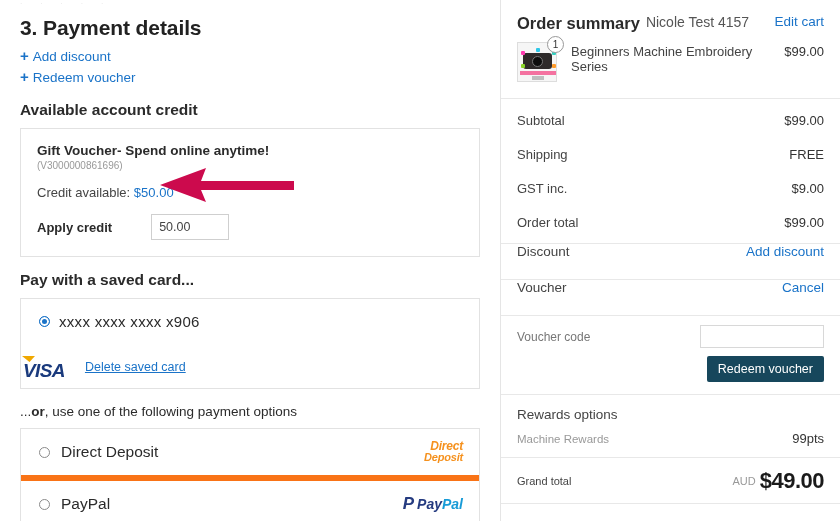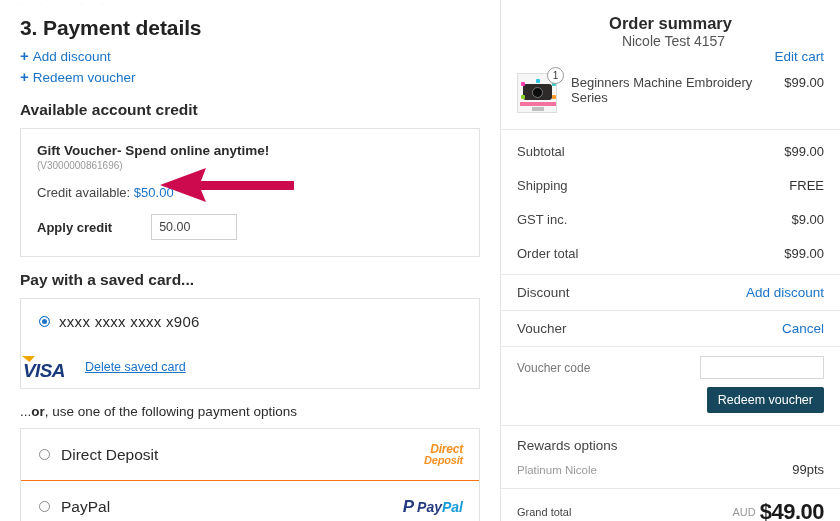--- a/index.html
+++ b/index.html
@@ -62,21 +62,21 @@
 
   
   #voucher-card { padding: 14px 16px 16px 16px; position: relative; }
   .v-title { font-size: 13.5px; font-weight: bold; color: #2b2b2b; }
   .v-code { font-size: 10px; color: #999; margin-top: 2px; }
   .v-credit { font-size: 13px; color: #444; margin-top: 14px; }
   .v-credit a { color: #1a73c8; text-decoration: none; }
   .v-apply-row { display: flex; align-items: center; margin-top: 14px; gap: 29px; }
   .v-apply-label { font-size: 13px; font-weight: bold; color: #2b2b2b; margin-right: 10px; }
   .v-apply-input {
-    width: 86px; height: 26px;
+    width: 78px; height: 26px;
     border: 1px solid #cfcfcf;
     background: #fff;
     font-size: 12.5px;
     color: #444;
     padding: 0 7px;
     font-family: "Liberation Sans", sans-serif;
   }
 
   
   #saved-card-panel { padding: 14px 16px 12px 18px; position: relative; }
@@ -121,21 +121,21 @@
   }
 
   
   .or-line { font-size: 13.5px; color: #2b2b2b; margin: 15px 0 9px 0; }
   .or-line b { font-weight: bold; }
 
   .pay-opt {
     display: flex; align-items: center;
     height: 52px;
     padding: 0 16px 0 18px;
-    border-bottom: 1px solid #f97316;
+    border-bottom: 6px solid #f97316;
     position: relative;
   }
   .pay-opt:last-child { border-bottom: none; }
   .pay-opt .radio { margin-right: 11px; }
   .pay-label { font-size: 15.5px; color: #2b2b2b; }
 
   .dd-logo {
     font-style: italic; font-weight: bold;
     color: #f5911e; line-height: 11px;
     text-align: right; letter-spacing: -0.2px;
@@ -162,23 +162,22 @@
   
   #right-col {
     position: absolute; left: 500px; top: 0;
     width: 340px; height: 521px;
     background: #fff;
     border-left: 1px solid #e5e5e5;
     font-size: 13px;
   }
   .rblock { border-bottom: 1px solid #e8e8e8; padding: 0 16px; }
   .summary-head {
-    display: flex; align-items: center;
+    display: flex; align-items: flex-start;
     padding-top: 14px;
-    flex-direction: column;
   }
   .summary-head .st { font-size: 16.5px; font-weight: bold; color: #2b2b2b; }
   .summary-head .sc { font-size: 14px; color: #555; margin-left: 6px; }
   .summary-head .edit {
     margin-left: auto; font-size: 13.5px;
     color: #1a73c8; text-decoration: none;
   }
   .item-row { display: flex; align-items: flex-start; padding: 9px 0 16px 0; }
   .thumb-wrap { position: relative; width: 40px; flex: none; }
   .thumb {
@@ -225,21 +224,21 @@
 
   .tot-row {
     display: flex; align-items: center;
     height: 34px; font-size: 13px; color: #444;
   }
   .tot-row .lbl { flex: 1; }
   .tot-row .val { color: #333; }
   #totals-block { padding-top: 4px; padding-bottom: 4px; }
 
   .line-row {
-    display: flex; align-items: center;
+    display: flex; align-items: flex-start;
     height: 35px; font-size: 13.5px; color: #444;
   }
   .line-row .lbl { flex: 1; }
   .line-row a { color: #1a73c8; text-decoration: none; font-size: 13.5px; }
 
   #voucher-form { padding-top: 9px; padding-bottom: 12px; }
   .vf-row { display: flex; align-items: center; margin-bottom: 8px; }
   .vf-label { flex: 1; font-size: 12px; color: #777; }
   .vf-input {
     width: 124px; height: 23px;
@@ -414,21 +413,21 @@
         <input class="vf-input" type="text" value="" style="">
       </div>
       <div class="vf-btn-row">
         <button class="redeem-btn">Redeem voucher</button>
       </div>
     </div>
 
     <div class="rblock" id="rewards-block">
       <div class="rw-title">Rewards options</div>
       <div class="rw-row">
-        <span class="rw-name">Platinum Nicole</span>
+        <span class="rw-name">Machine Rewards</span>
         <span class="rw-pts">99pts</span>
       </div>
     </div>
 
     <div id="grand-block">
       <span class="gt-label">Grand total</span>
       <span class="gt-cur">AUD</span>
       <span class="gt-val">$49.00</span>
     </div>
 

